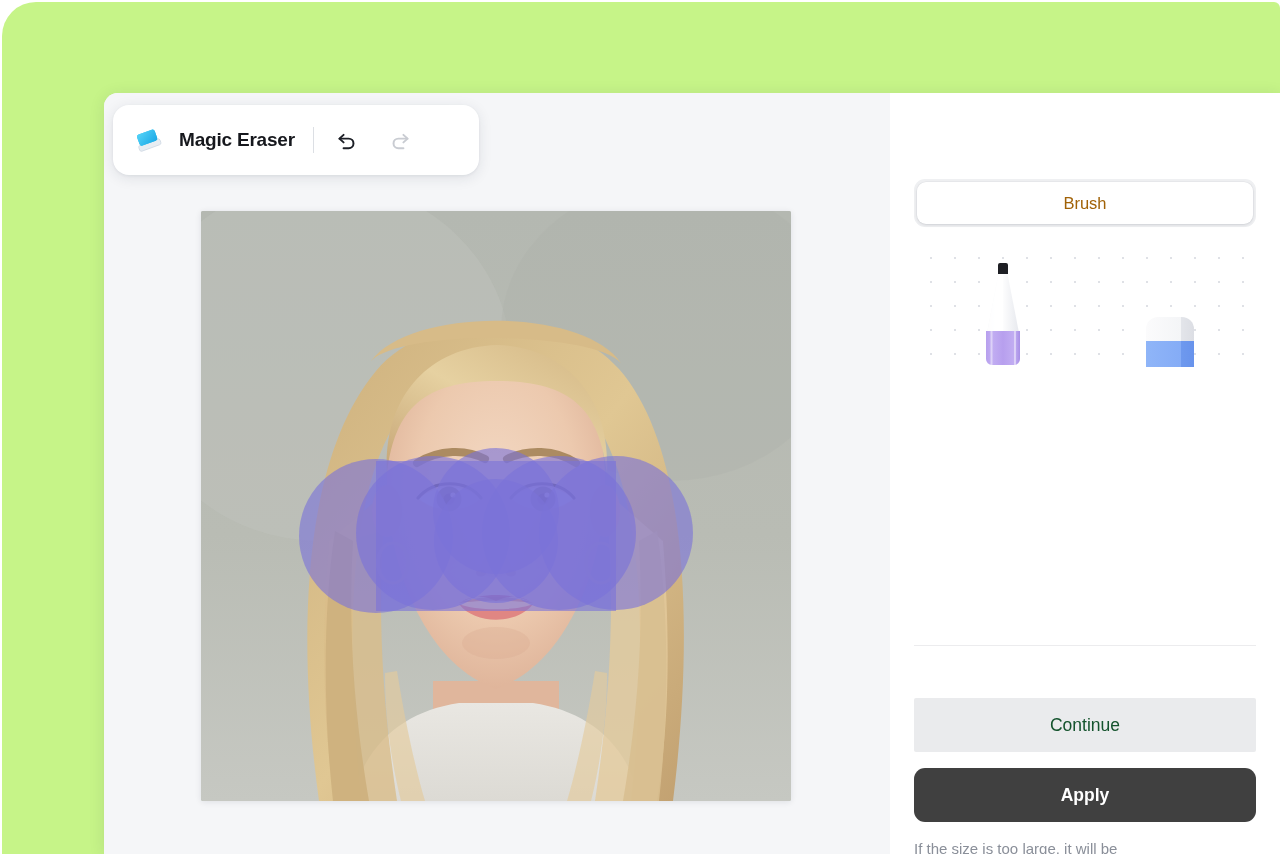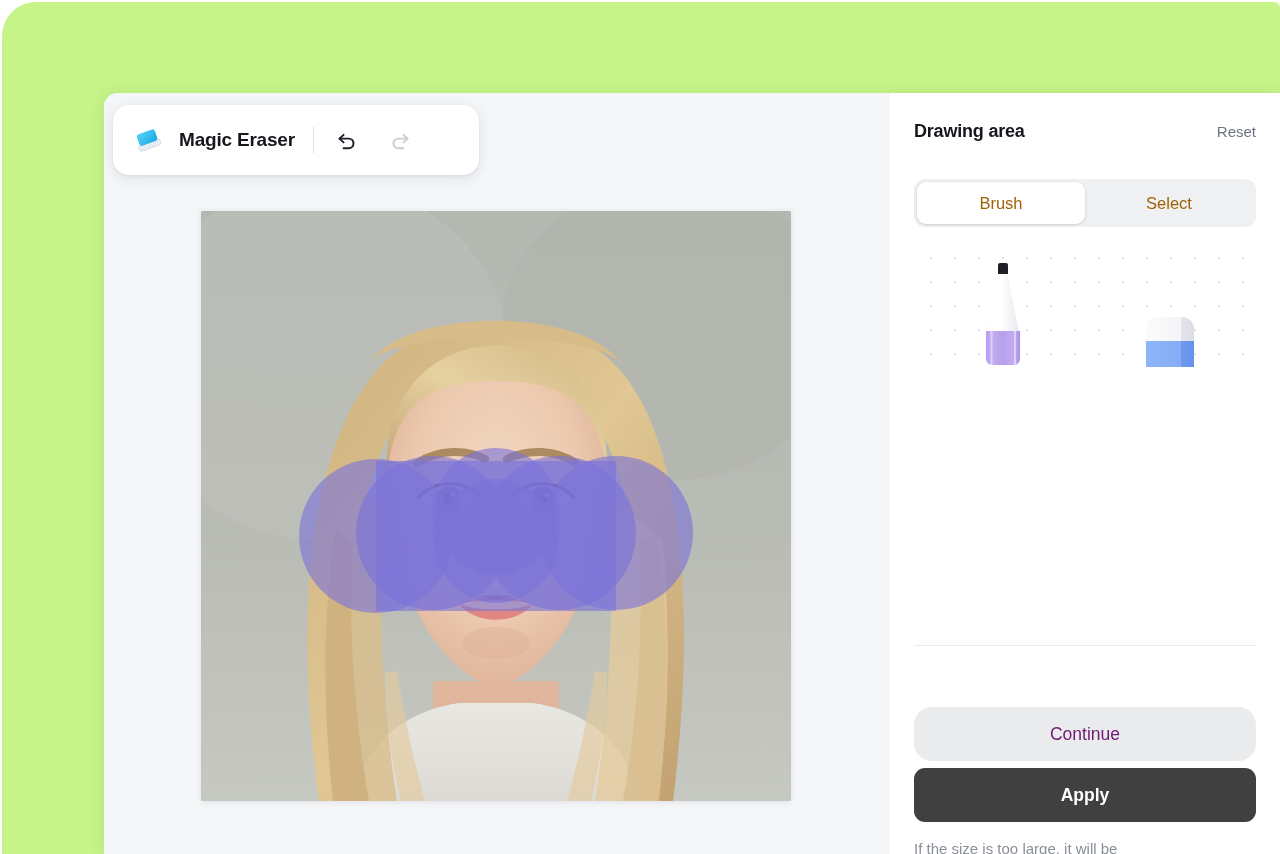--- a/index.html
+++ b/index.html
@@ -198,24 +198,23 @@
     width: 342px; height: 1px;
     background: #ececee;
   }
 
   
   #continue-button {
     position: absolute;
     left: 24px; top: 605px;
     width: 342px; height: 54px;
     background: #eaebed;
-    border: none; border-radius: 18px;
-    font-family: inherit; font-size: 17.5px; color: #701a75;
+    border: none; border-radius: 2px;
+    font-family: inherit; font-size: 17.5px; color: #14532d;
     cursor: pointer;
-    margin-top: 9px;
   }
   #apply-button {
     position: absolute;
     left: 24px; top: 675px;
     width: 342px; height: 54px;
     background: #404040;
     border: none; border-radius: 11px;
     font-family: inherit; font-size: 17.5px; font-weight: bold; color: #ffffff;
     cursor: pointer;
   }
@@ -381,28 +380,23 @@
             <circle cx="415" cy="322" r="77"></circle>
             <rect x="175" y="250" width="240" height="150"></rect>
           </g>
         </svg>
       </div>
     </div>
 
     <div id="sidebar">
       <div id="sidebar-scroll">
 
-        <div id="panel-head">
-          <div id="panel-title">Drawing area</div>
-          <button id="reset-link">Reset</button>
-        </div>
 
         <div id="mode-switch">
           <button class="seg active">Brush</button>
-          <button class="seg">Select</button>
         </div>
 
         <div id="tool-picker">
 
           <svg id="pen-tool" viewBox="0 0 56 106">
             <defs>
               <linearGradient id="penbody" x1="0" y1="0" x2="1" y2="0">
                 <stop offset="0" stop-color="#f4f5f7"></stop>
                 <stop offset="0.45" stop-color="#ffffff"></stop>
                 <stop offset="1" stop-color="#e7e9ee"></stop>

